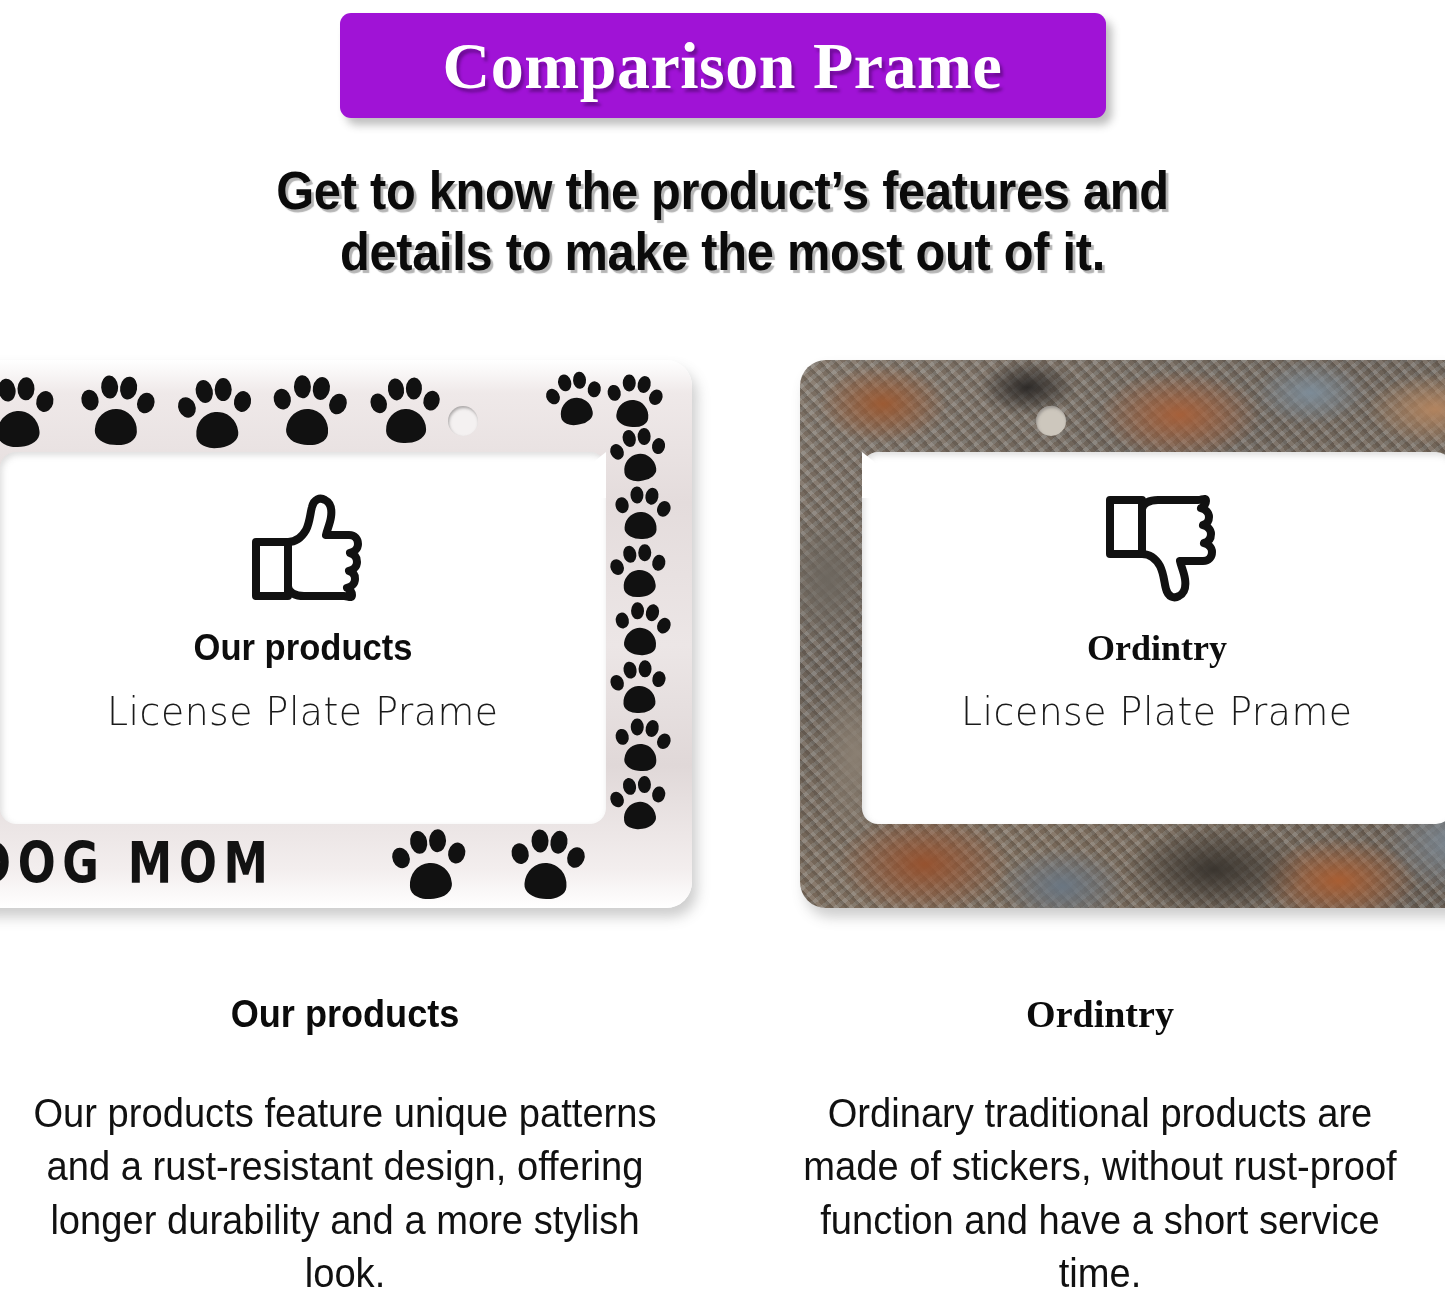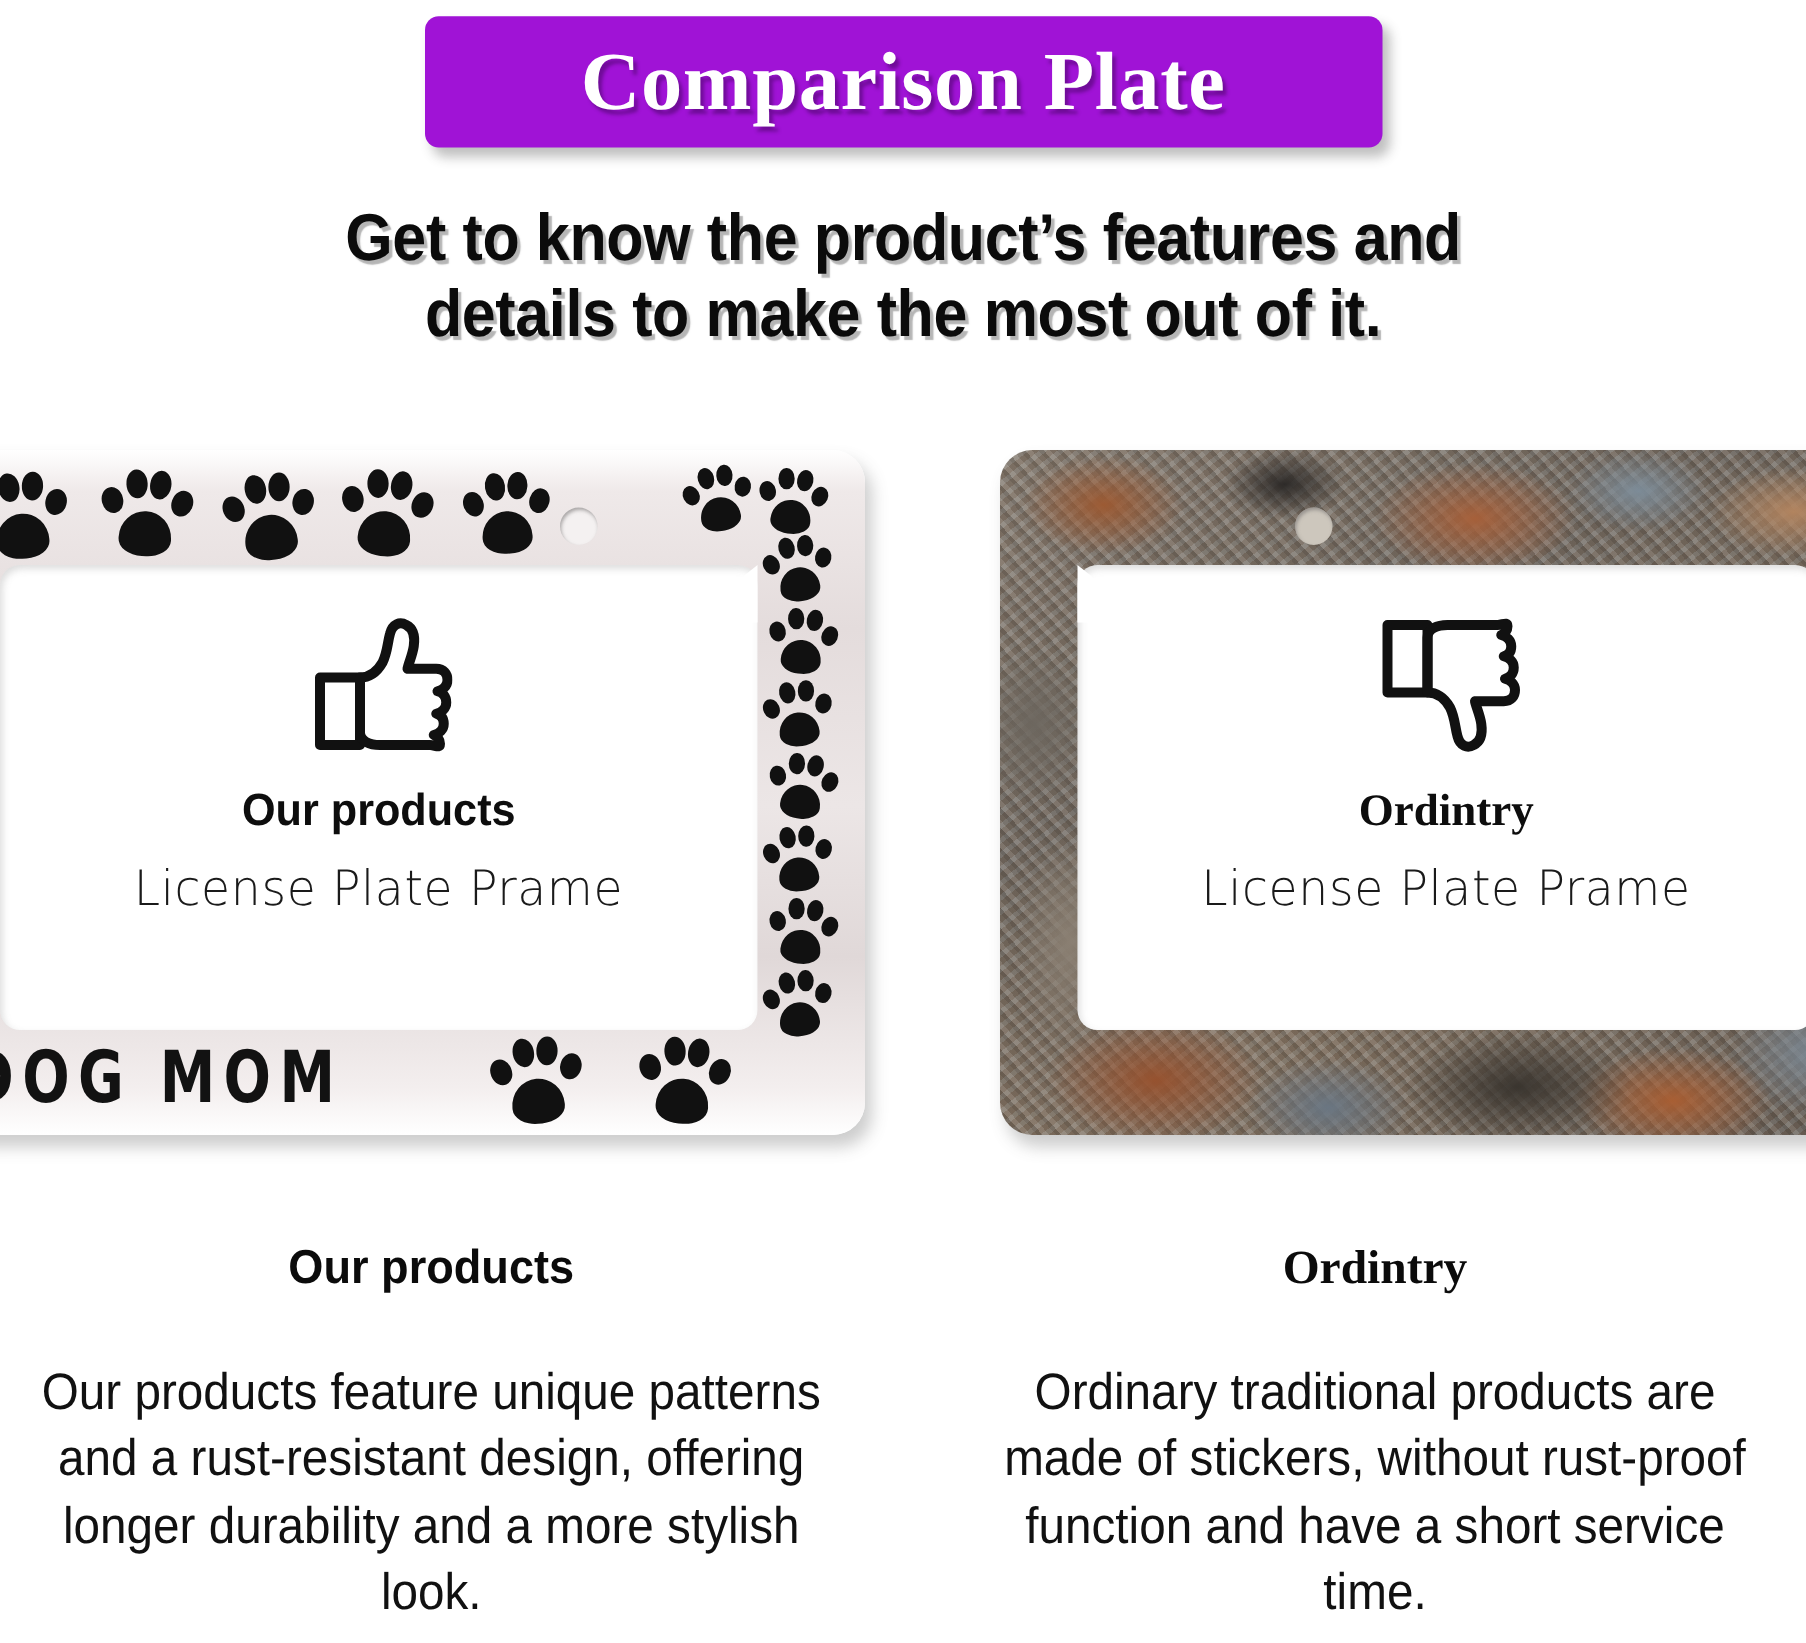--- a/index.html
+++ b/index.html
@@ -228,21 +228,21 @@
     transform:scaleX(0.93);
     margin:0 auto;
     max-width:680px;
   }
 </style>
 </head>
 <body>
 
 <div class="banner-wrap">
   <div class="banner">
-    <div class="banner-title">Comparison Plate</div>
+    <div class="banner-title">Comparison Prame</div>
   </div>
 </div>
 
 <div class="subtitle">
   <span>Get to know the product’s features and</span>
   <span>details to make the most out of it.</span>
 </div>
 
 <div class="panel panel-left">
   <div class="frame frame-chrome">

